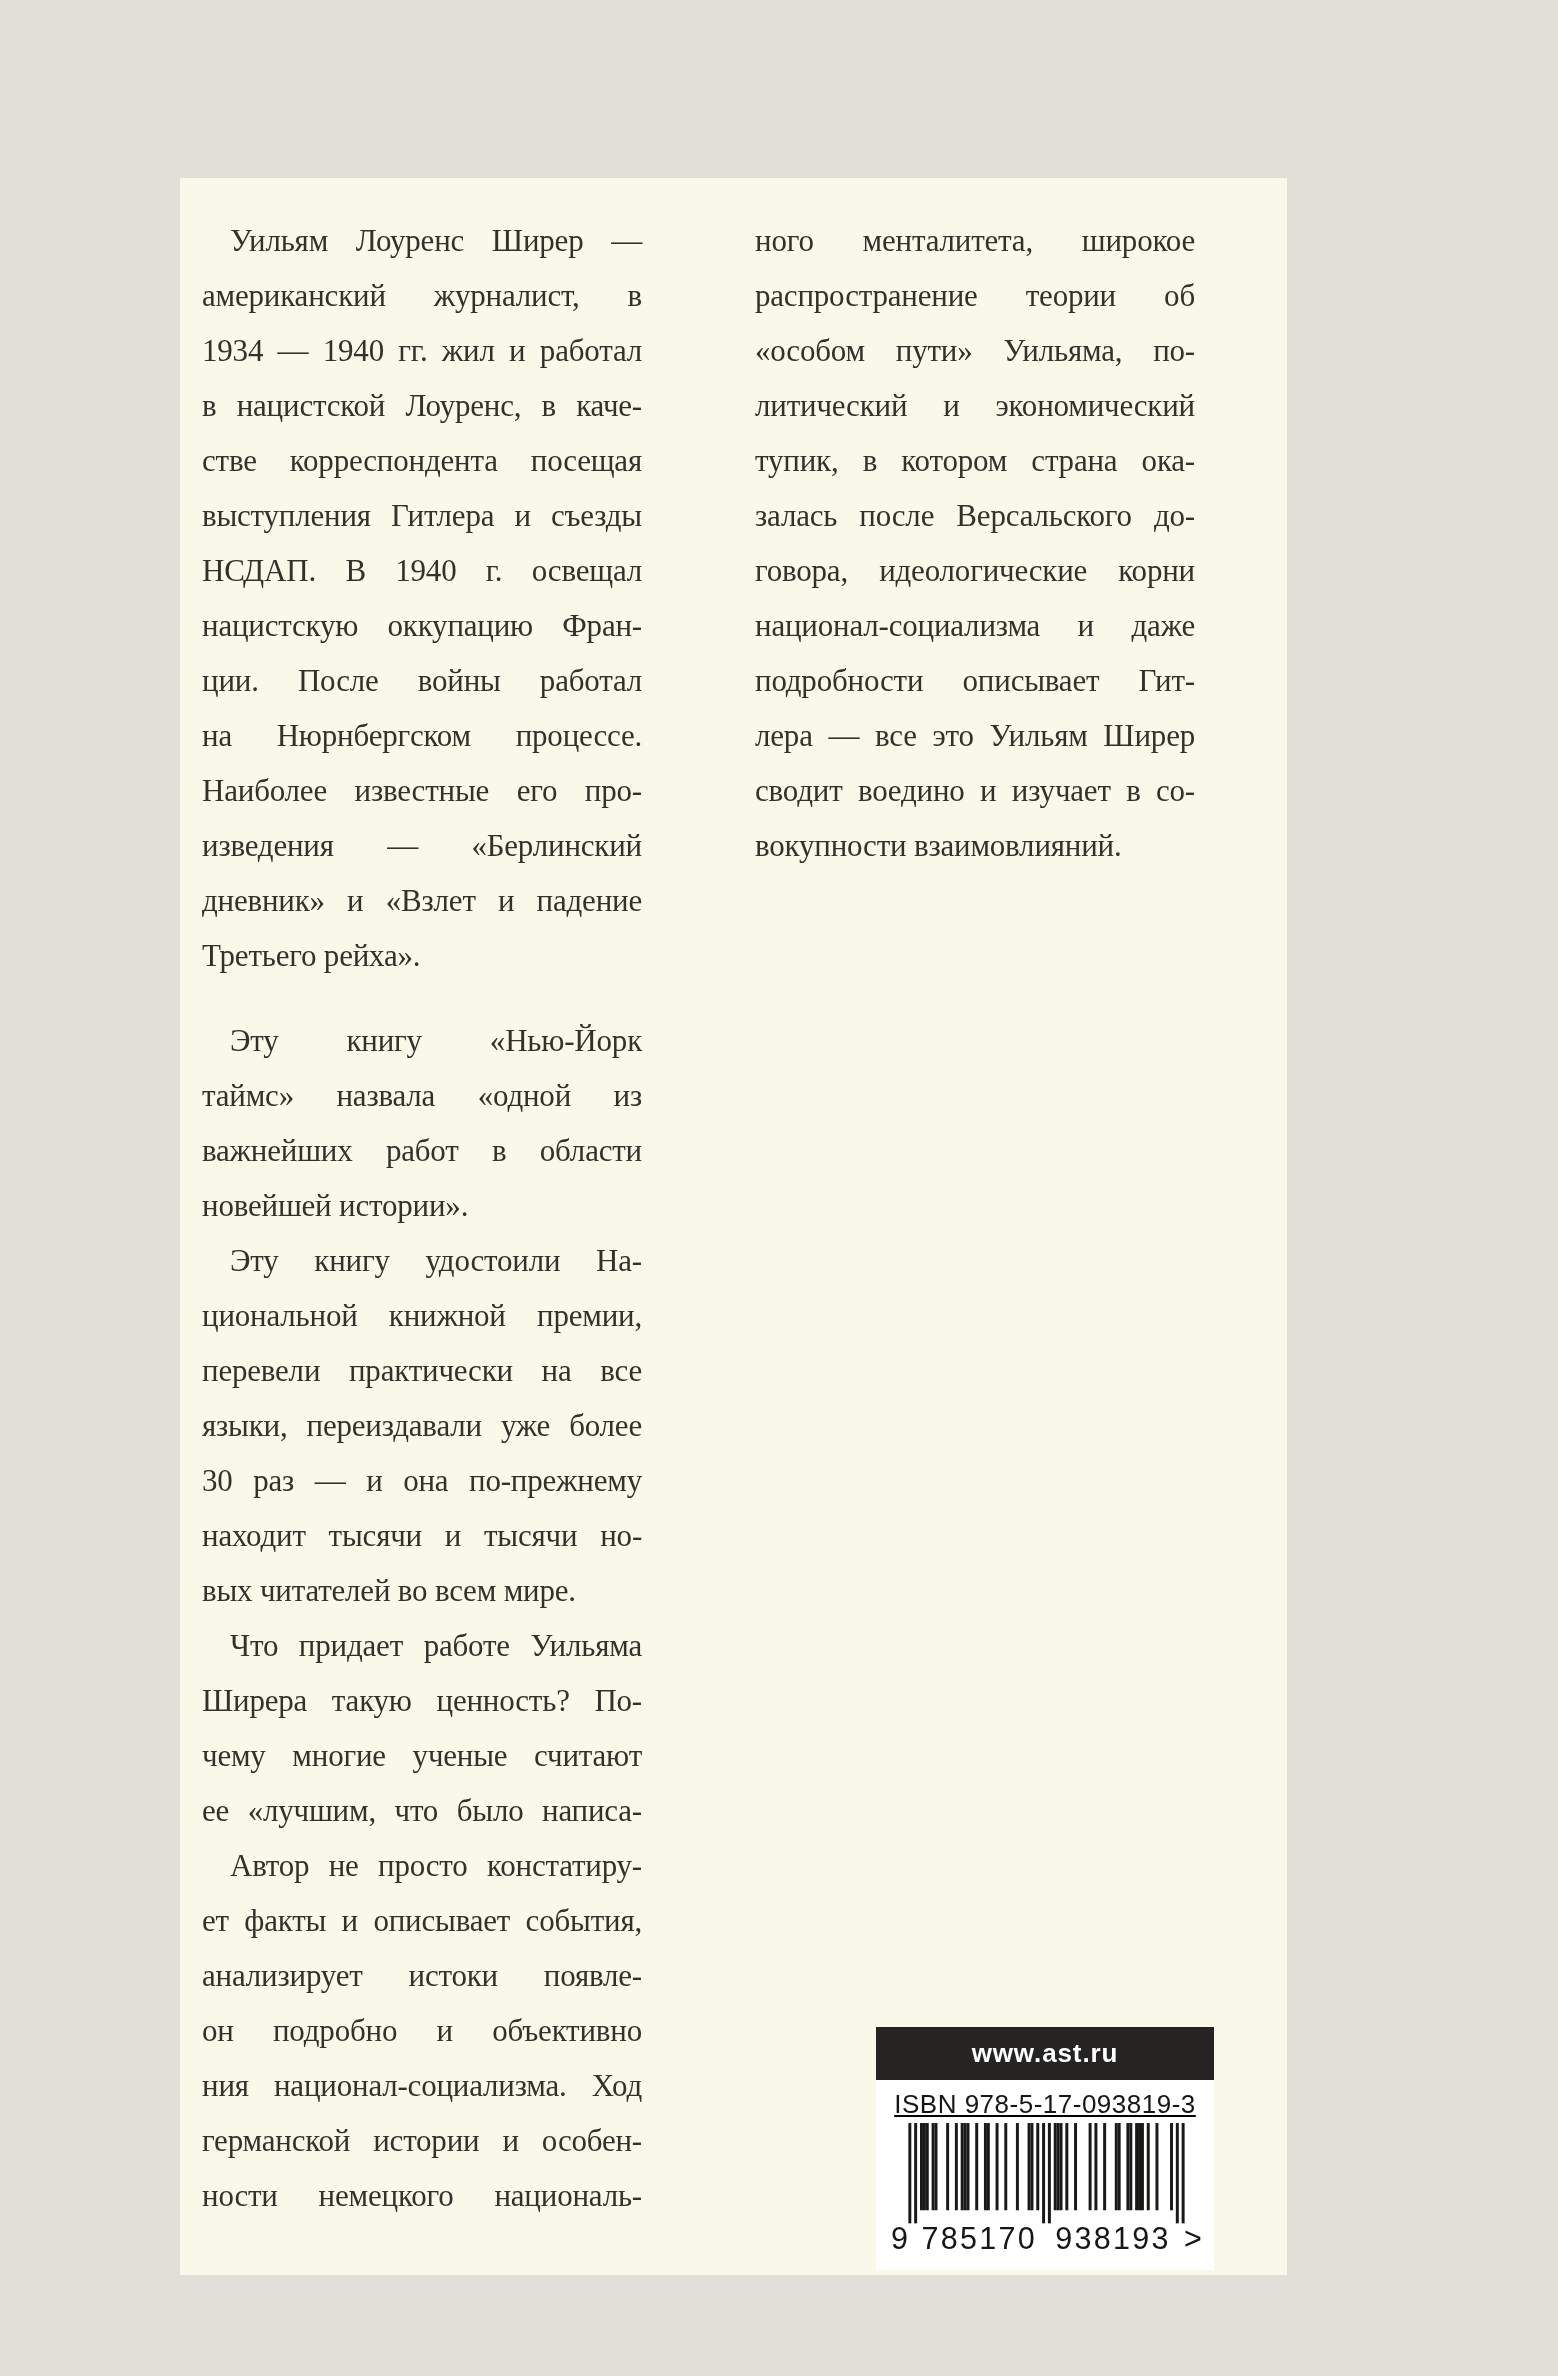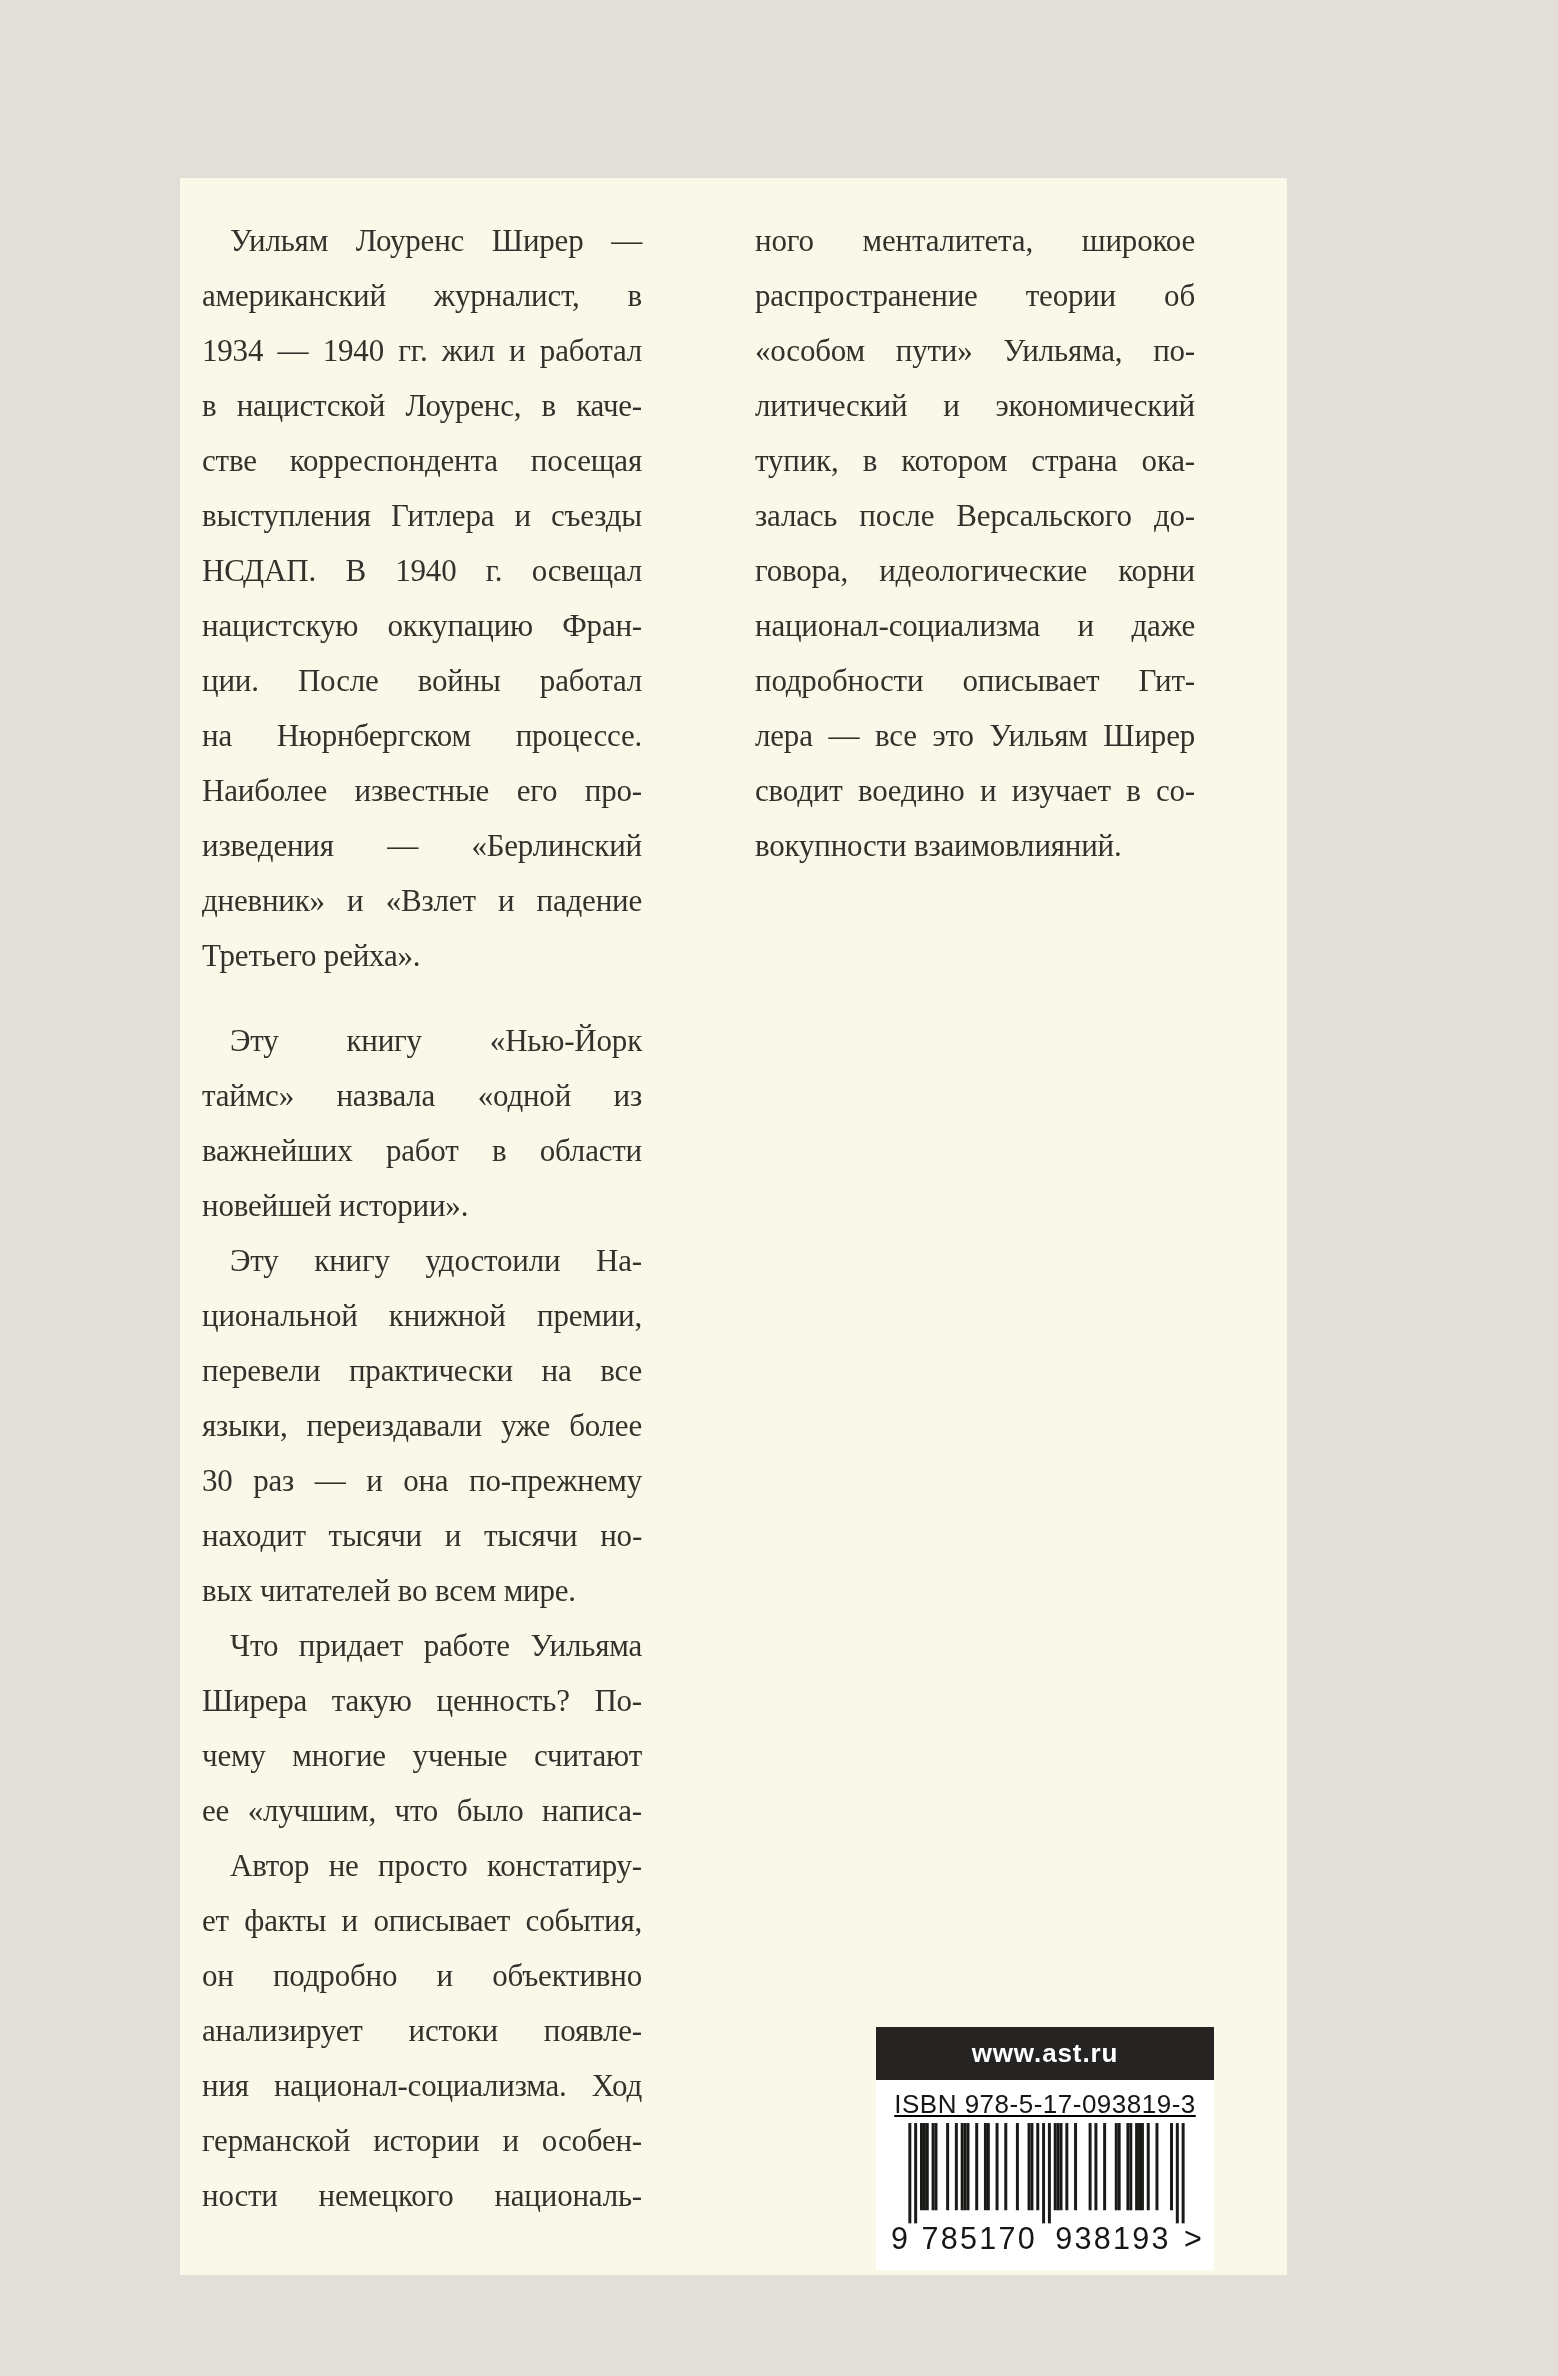--- a/index.html
+++ b/index.html
@@ -85,22 +85,22 @@
       <div class="line">языки, переиздавали уже более</div>
       <div class="line">30 раз — и она по-прежнему</div>
       <div class="line">находит тысячи и тысячи но-</div>
       <div class="line lastline">вых читателей во всем мире.</div>
       <div class="line indent">Что придает работе Уильяма</div>
       <div class="line">Ширера такую ценность? По-</div>
       <div class="line">чему многие ученые считают</div>
       <div class="line">ее «лучшим, что было написа-</div>
       <div class="line indent">Автор не просто констатиру-</div>
       <div class="line">ет факты и описывает события,</div>
+      <div class="line">анализирует истоки появле-</div>
       <div class="line">он подробно и объективно</div>
-      <div class="line">анализирует истоки появле-</div>
       <div class="line">ния национал-социализма. Ход</div>
       <div class="line">германской истории и особен-</div>
       <div class="line">ности немецкого националь-</div>
     </div>
   <div class="col col-right">
       <div class="line">ного менталитета, широкое</div>
       <div class="line">распространение теории об</div>
       <div class="line">«особом пути» Уильяма, по-</div>
       <div class="line">литический и экономический</div>
       <div class="line">тупик, в котором страна ока-</div>

